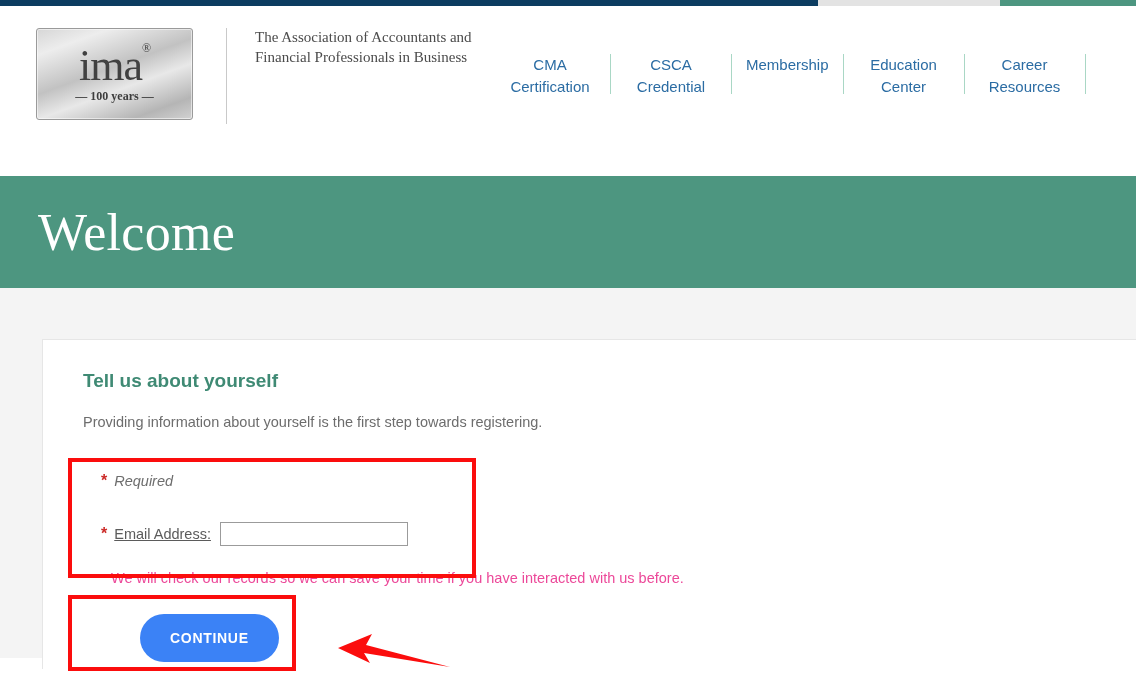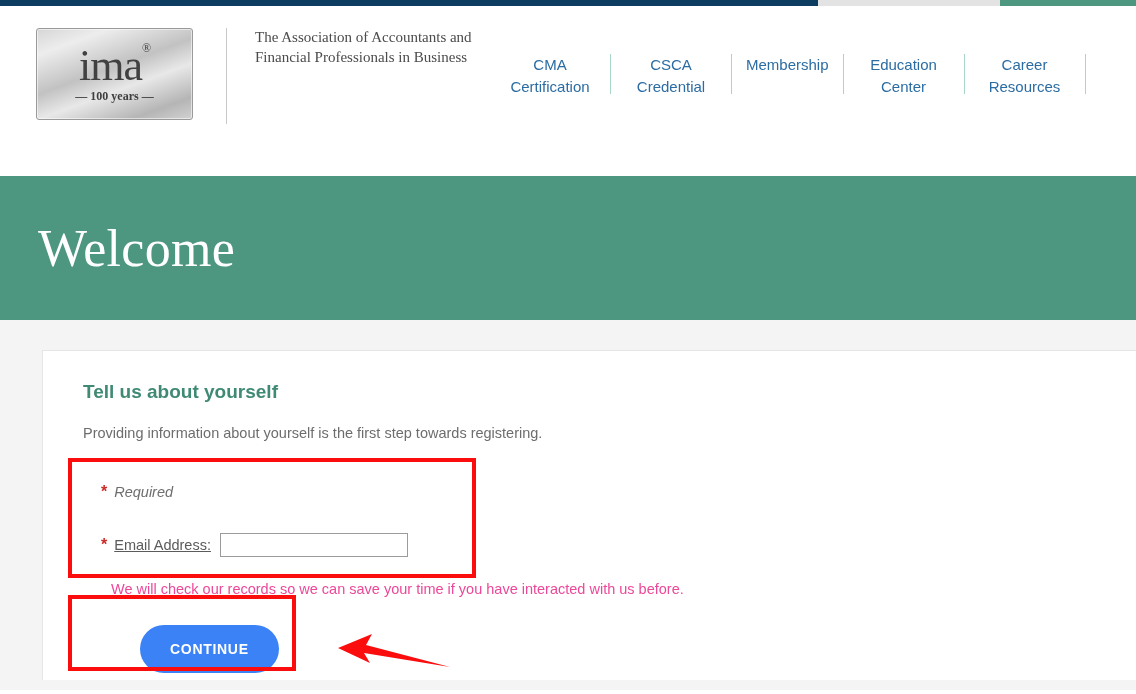--- a/index.html
+++ b/index.html
@@ -109,37 +109,37 @@
   .nav-sep {
     width: 1px;
     height: 40px;
     background: #a9d7c5;
     flex: none;
   }
 
   
   .banner {
     background: #4d9680;
-    height: 144px;
+    height: 112px;
     display: flex;
     align-items: center;
   }
   .banner-title {
     font-family: "Liberation Serif", serif;
     color: #ffffff;
     font-size: 52px;
     margin-left: 38px;
     letter-spacing: 0.3px;
   }
 
   
   .page-body {
     background: #f4f4f4;
     height: 370px;
-    padding-top: 30px;
+    padding-top: 51px;
     box-sizing: border-box;
   }
   .card {
     background: #ffffff;
     margin-left: 42px;
     min-height: 330px;
     border-top: 1px solid #e6e6e6;
     border-left: 1px solid #e6e6e6;
     padding: 22px 0 0 40px;
     box-sizing: border-box;

